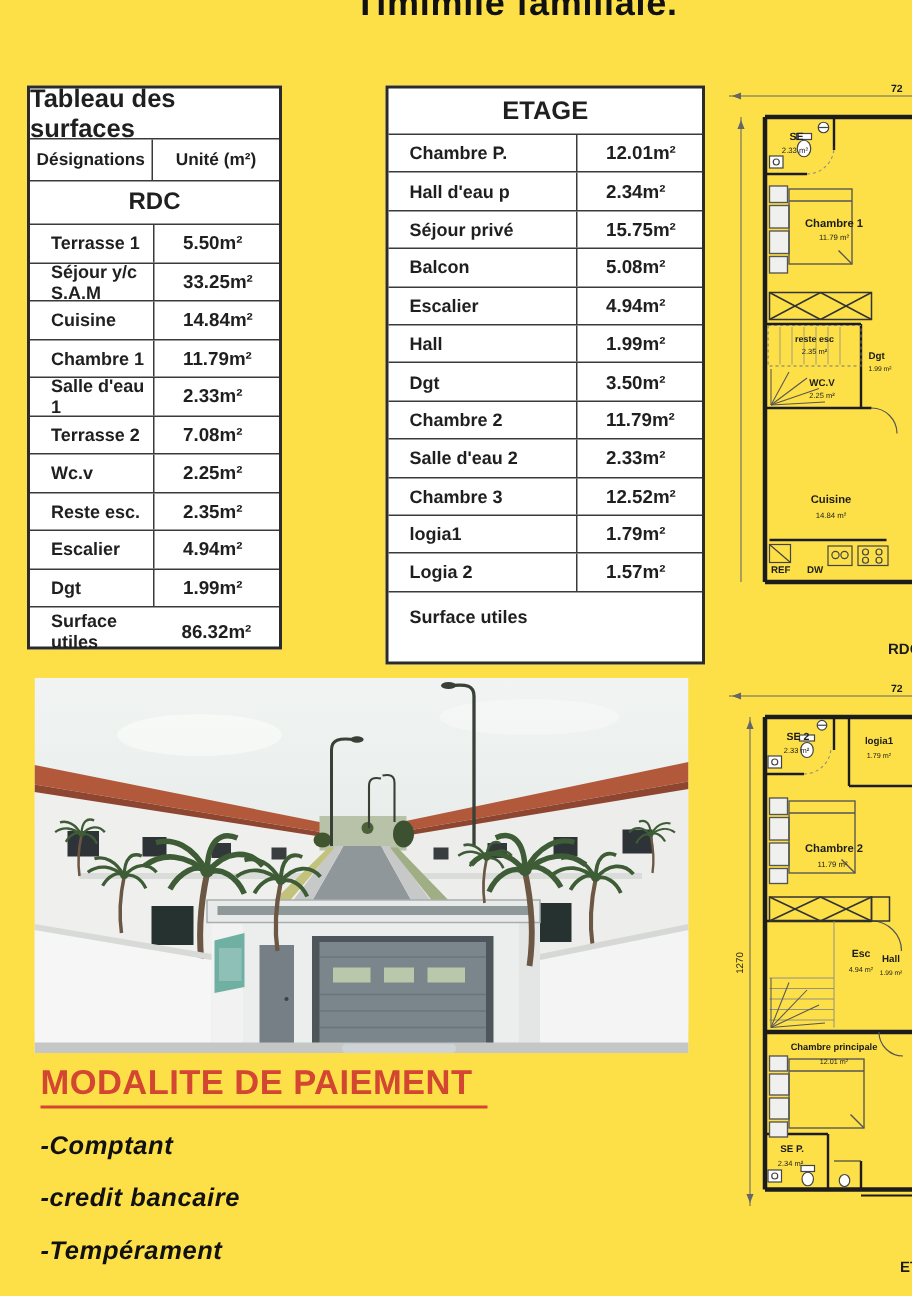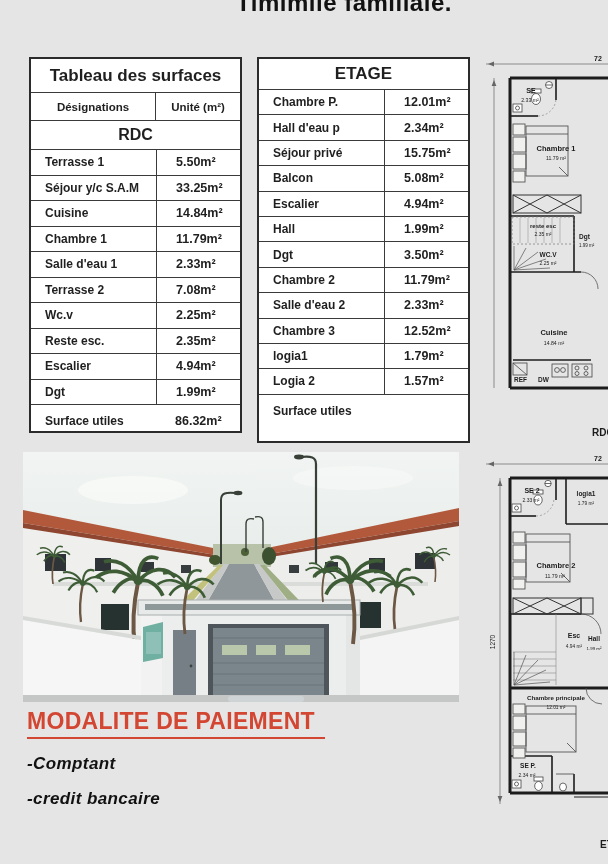--- a/index.html
+++ b/index.html
@@ -1,23 +1,23 @@
 <!DOCTYPE html>
 <html><head>
 <meta charset="utf-8">
 <style>
   html,body{margin:0;padding:0;background:#fff;}
-  #page{position:relative;width:608px;height:864px;background:#e5e5e5;overflow:hidden;
+  #page{position:relative;width:608px;height:864px;background:#fde047;overflow:hidden;
         font-family:"Liberation Sans","DejaVu Sans",sans-serif;color:#1f1f1f;}
   
   #doc-title{position:absolute;top:-11px;left:80px;right:0;text-align:center;
              font-size:24px;font-weight:700;color:#111;letter-spacing:.5px;}
   
   .tbl{position:absolute;border:2px solid #2b2b2b;background:#fff;box-sizing:border-box;}
-  #tbl-rdc{left:29px;top:57px;width:213px;height:376px;}
+  #tbl-rdc{left:18px;top:57px;width:170px;height:376px;}
   #tbl-etage{left:257px;top:57px;width:213px;height:386px;}
   .tbl-title{display:flex;align-items:center;justify-content:center;
              font-size:17px;font-weight:700;}
   #tbl-rdc .tbl-title{height:33px;}
   #tbl-etage .tbl-title{height:30px;}
   .thead{display:flex;border-top:1.5px solid #3a3a3a;height:27px;}
   .thead .hcell{display:flex;align-items:center;justify-content:center;
                 font-size:11.5px;font-weight:700;}
   .thead .hl{flex:1;}
   .thead .hv{width:84px;border-left:1.2px solid #3a3a3a;}
@@ -281,20 +281,21 @@
         <rect x="205" y="244" width="76" height="6" rx="3" fill="#ced4d5"></rect>
       </g>
     </svg>
   </div>
 
   <div id="payment">
     <div id="payment-heading">MODALITE DE PAIEMENT</div>
     <div>
         <div class="pay-item">-Comptant</div>
         <div class="pay-item">-credit bancaire</div>
+        <div class="pay-item">-Tempérament</div>
       </div>
   </div>
 
   <div class="plan" id="plan-rdc">
     <svg width="122" height="394" viewBox="0 0 122 394">
 
       <g stroke="#666" stroke-width=".7">
         <line x1="0" y1="16" x2="122" y2="16"></line>
           <line x1="8" y1="30" x2="8" y2="340"></line>
       </g>

